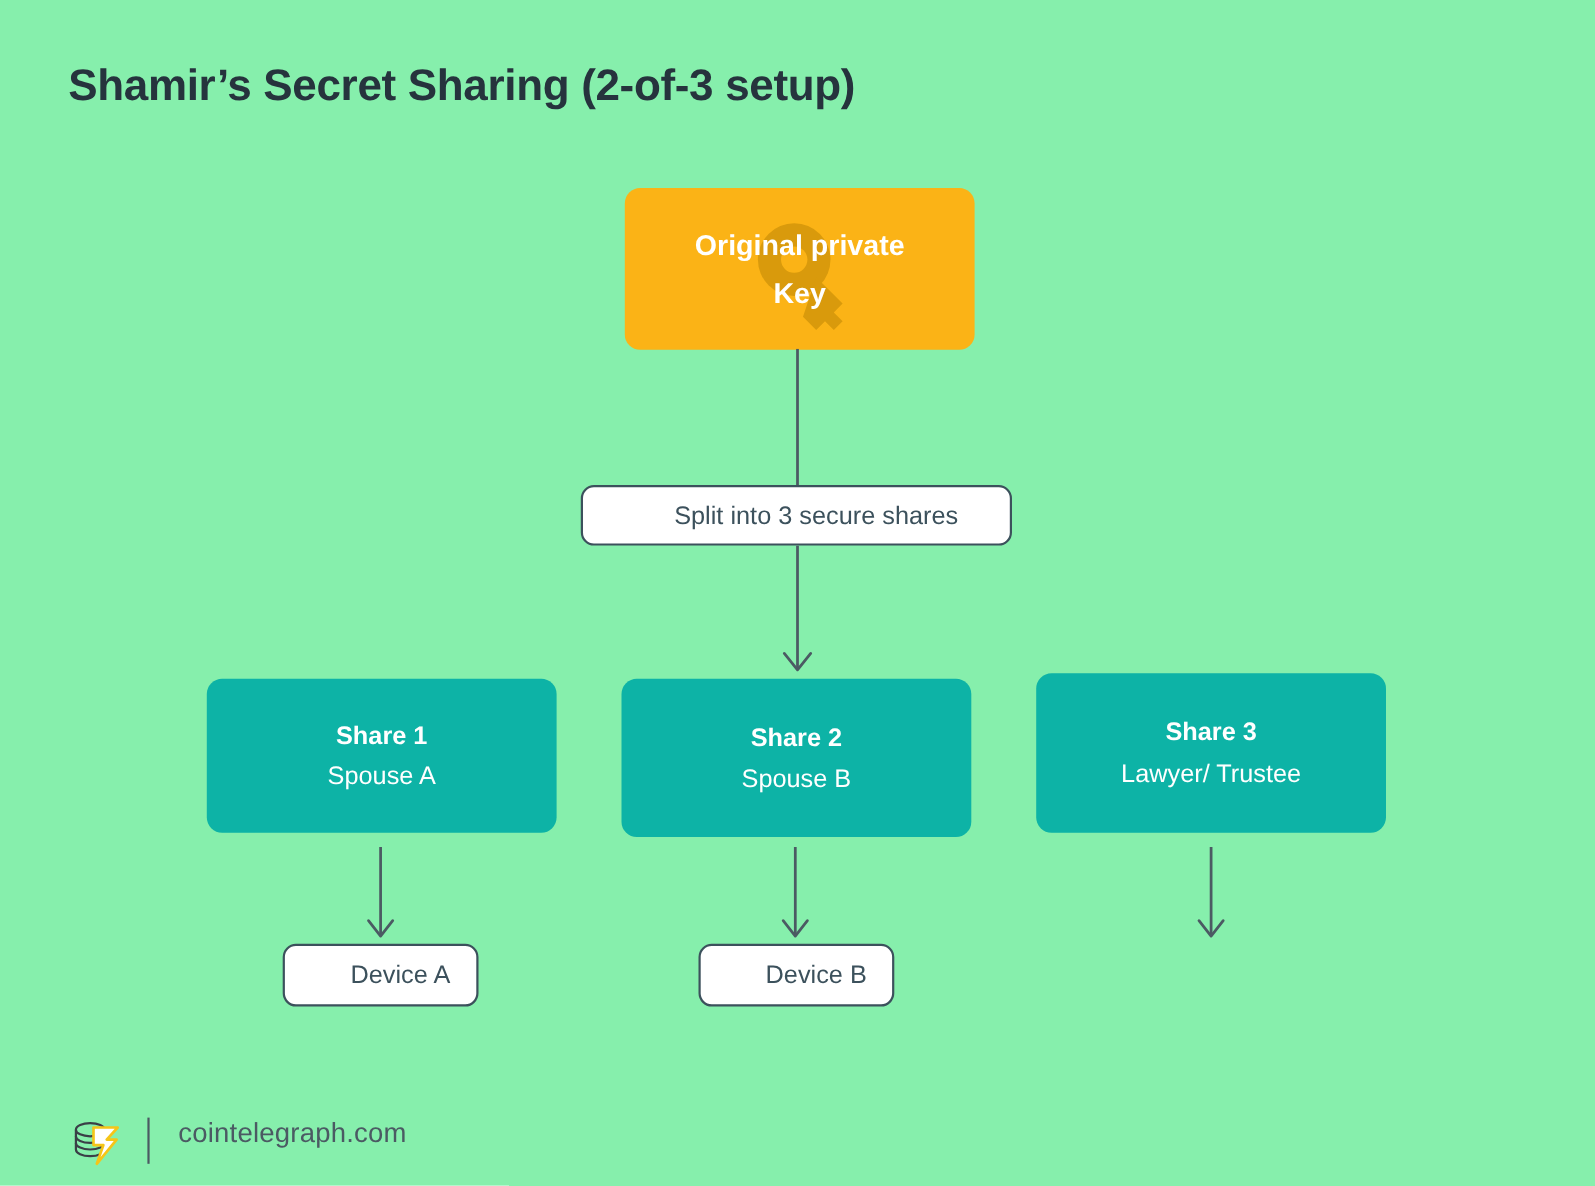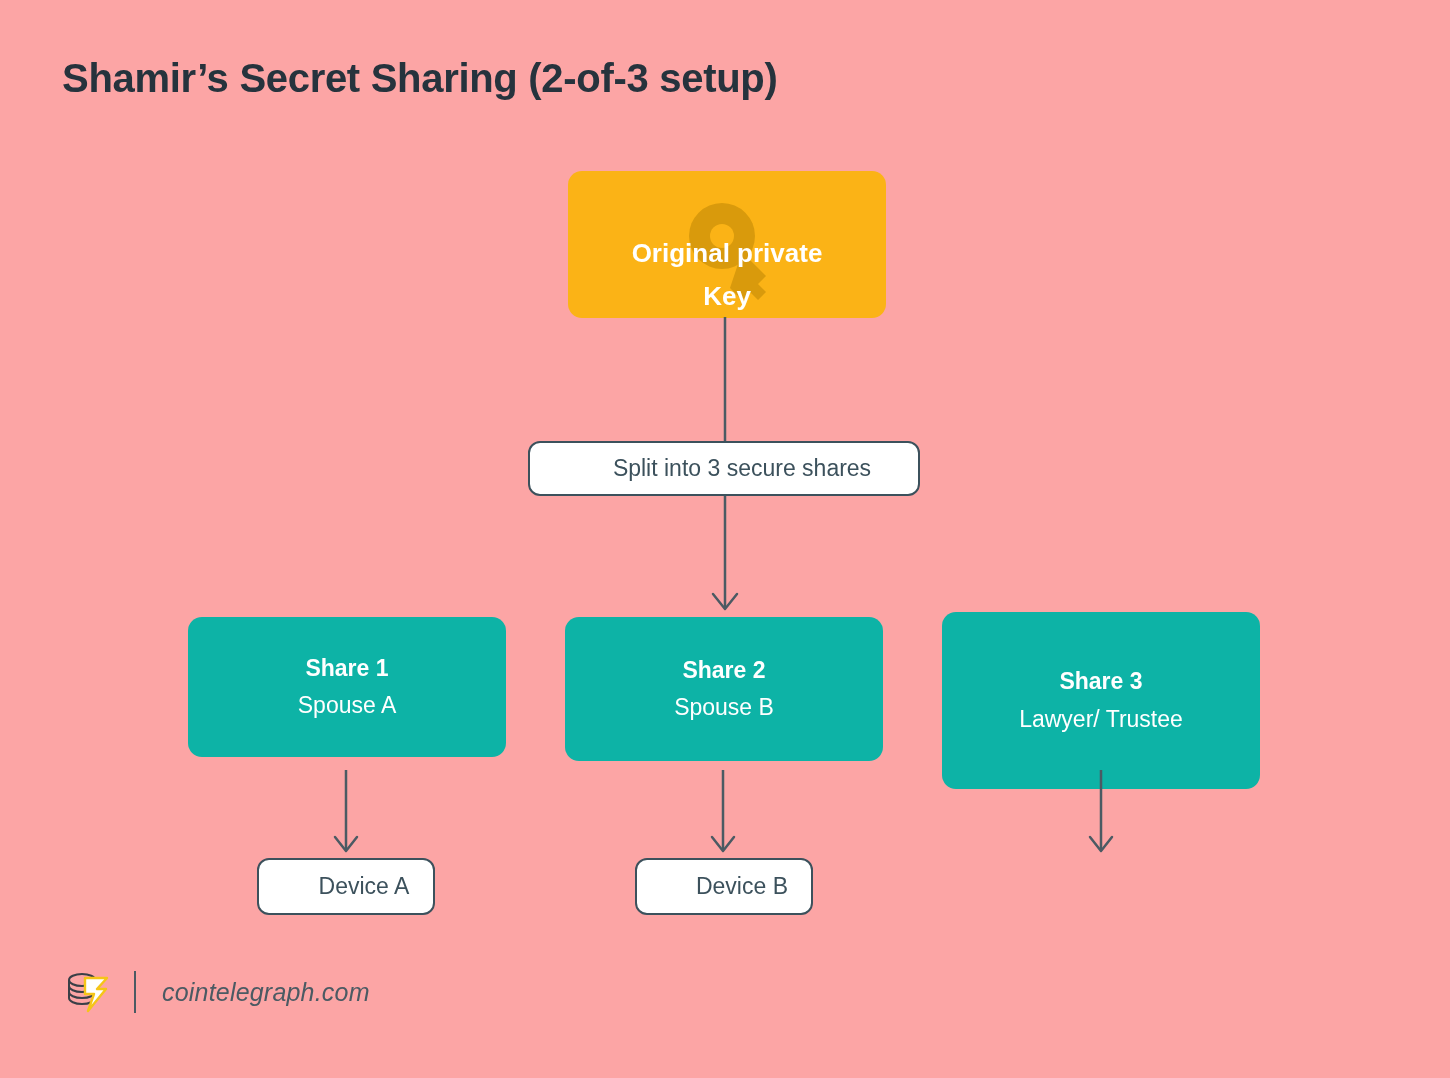--- a/index.html
+++ b/index.html
@@ -9,21 +9,21 @@
     height: 1078px;
     background: #ffffff;
     font-family: "Liberation Sans", sans-serif;
     overflow: hidden;
   }
 
   #canvas {
     position: relative;
     width: 1450px;
     height: 1078px;
-    background: #fca5a5;
+    background: #86efac;
   }
 
   
   #page-title {
     position: absolute;
     left: 62px;
     top: 56px;
     font-size: 40px;
     font-weight: bold;
     color: #26333d;
@@ -61,21 +61,20 @@
     flex-direction: column;
     align-items: center;
     justify-content: center;
     gap: 14px;
     color: #ffffff;
     font-size: 26px;
     font-weight: bold;
     line-height: 1.1;
     text-align: center;
     z-index: 2;
-    margin-top: 30px;
   }
 
   
   .connector {
     position: absolute;
     pointer-events: none;
   }
 
   
   .pill {
@@ -120,25 +119,23 @@
   .share-sub {
     font-size: 23px;
     font-weight: normal;
     line-height: 1.1;
   }
 
   
   #footer {
     position: absolute;
     left: 62px;
-    top: 964px;
-    display: flex;
-    align-items: center;
+    top: 1016px;
+    display: flex;
     height: 56px;
-    font-style: italic;
   }
   #footer-logo { width: 50px; height: 46px; flex: none; }
   #footer-divider {
     width: 2px;
     height: 42px;
     background: #4b5a63;
     margin: 0 26px 0 22px;
     flex: none;
   }
   #footer-url {
@@ -185,21 +182,21 @@
   <div class="share-card" style="left:188px; top:617px; width:318px; height:140px;">
     <span class="share-title">Share 1</span>
     <span class="share-sub">Spouse A</span>
   </div>
 
   <div class="share-card" style="left:565px; top:617px; width:318px; height:144px;">
     <span class="share-title">Share 2</span>
     <span class="share-sub">Spouse B</span>
   </div>
 
-  <div class="share-card" style="left:942px; top:612px; width:318px; height:177px;">
+  <div class="share-card" style="left:942px; top:612px; width:318px; height:145px;">
     <span class="share-title">Share 3</span>
     <span class="share-sub">Lawyer/ Trustee</span>
   </div>
 
   <svg class="connector" style="left:328px; top:770px; width:36px; height:88px;" viewBox="0 0 36 88" xmlns="http://www.w3.org/2000/svg">
     <line x1="18" y1="0" x2="18" y2="80" stroke="#4b5a63" stroke-width="2.5"></line>
     <polyline points="7,67 18,81 29,67" fill="none" stroke="#4b5a63" stroke-width="2.5" stroke-linecap="round" stroke-linejoin="round"></polyline>
   </svg>
 
   <svg class="connector" style="left:705px; top:770px; width:36px; height:88px;" viewBox="0 0 36 88" xmlns="http://www.w3.org/2000/svg">

